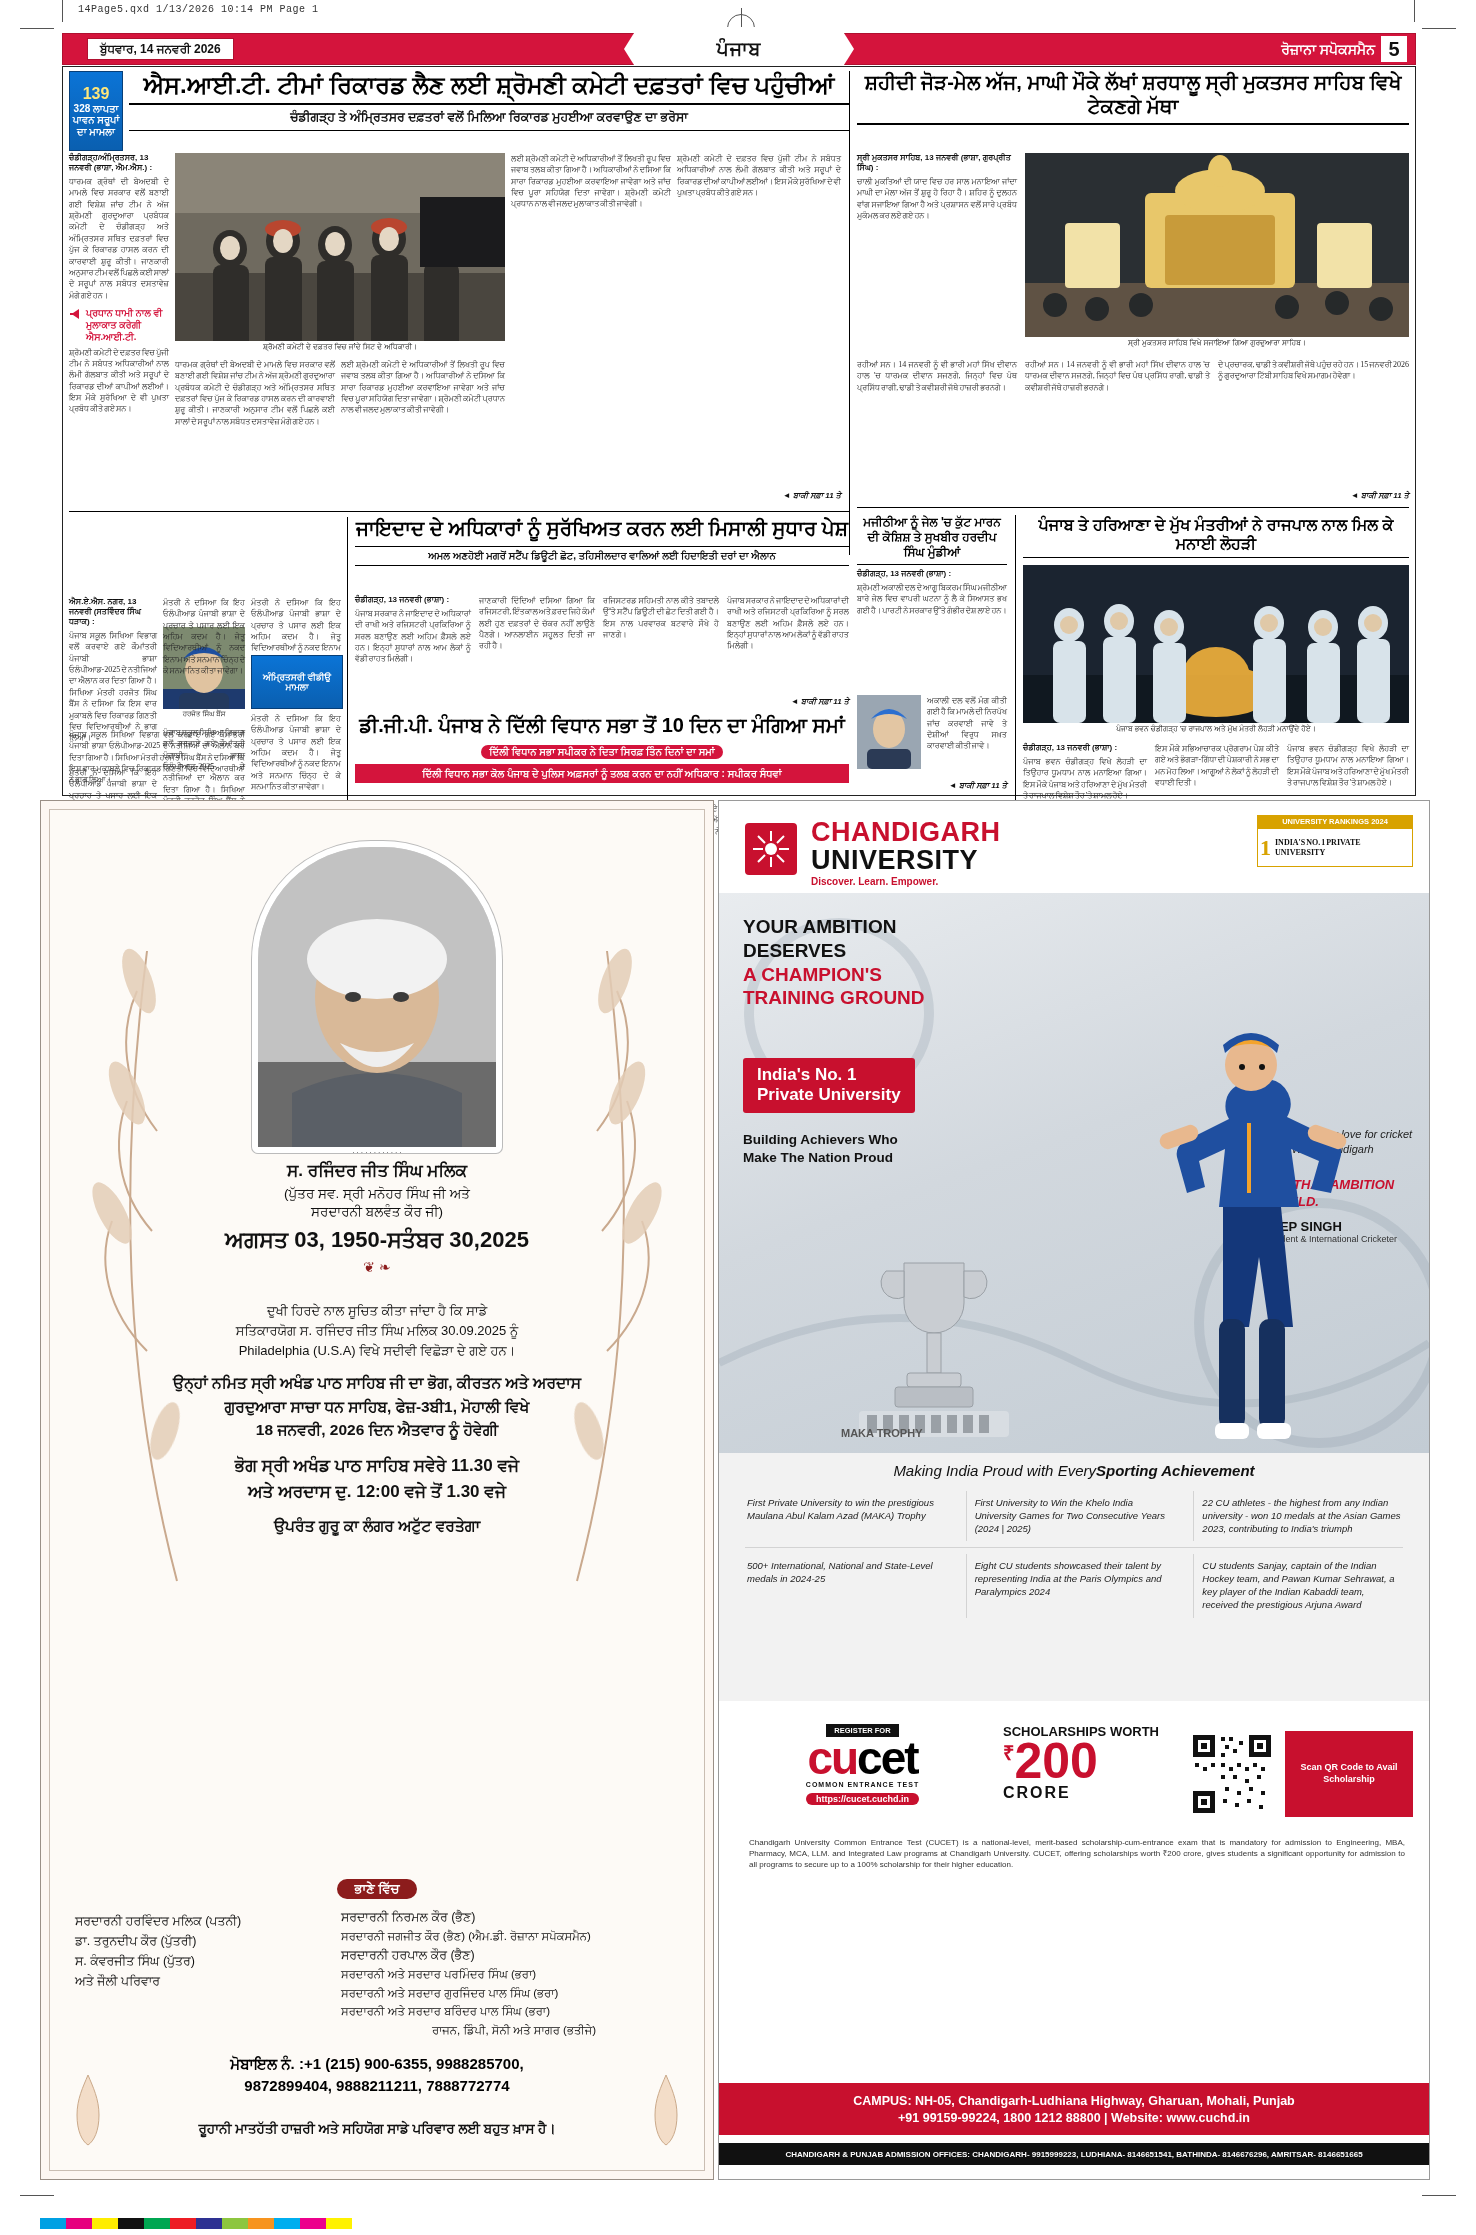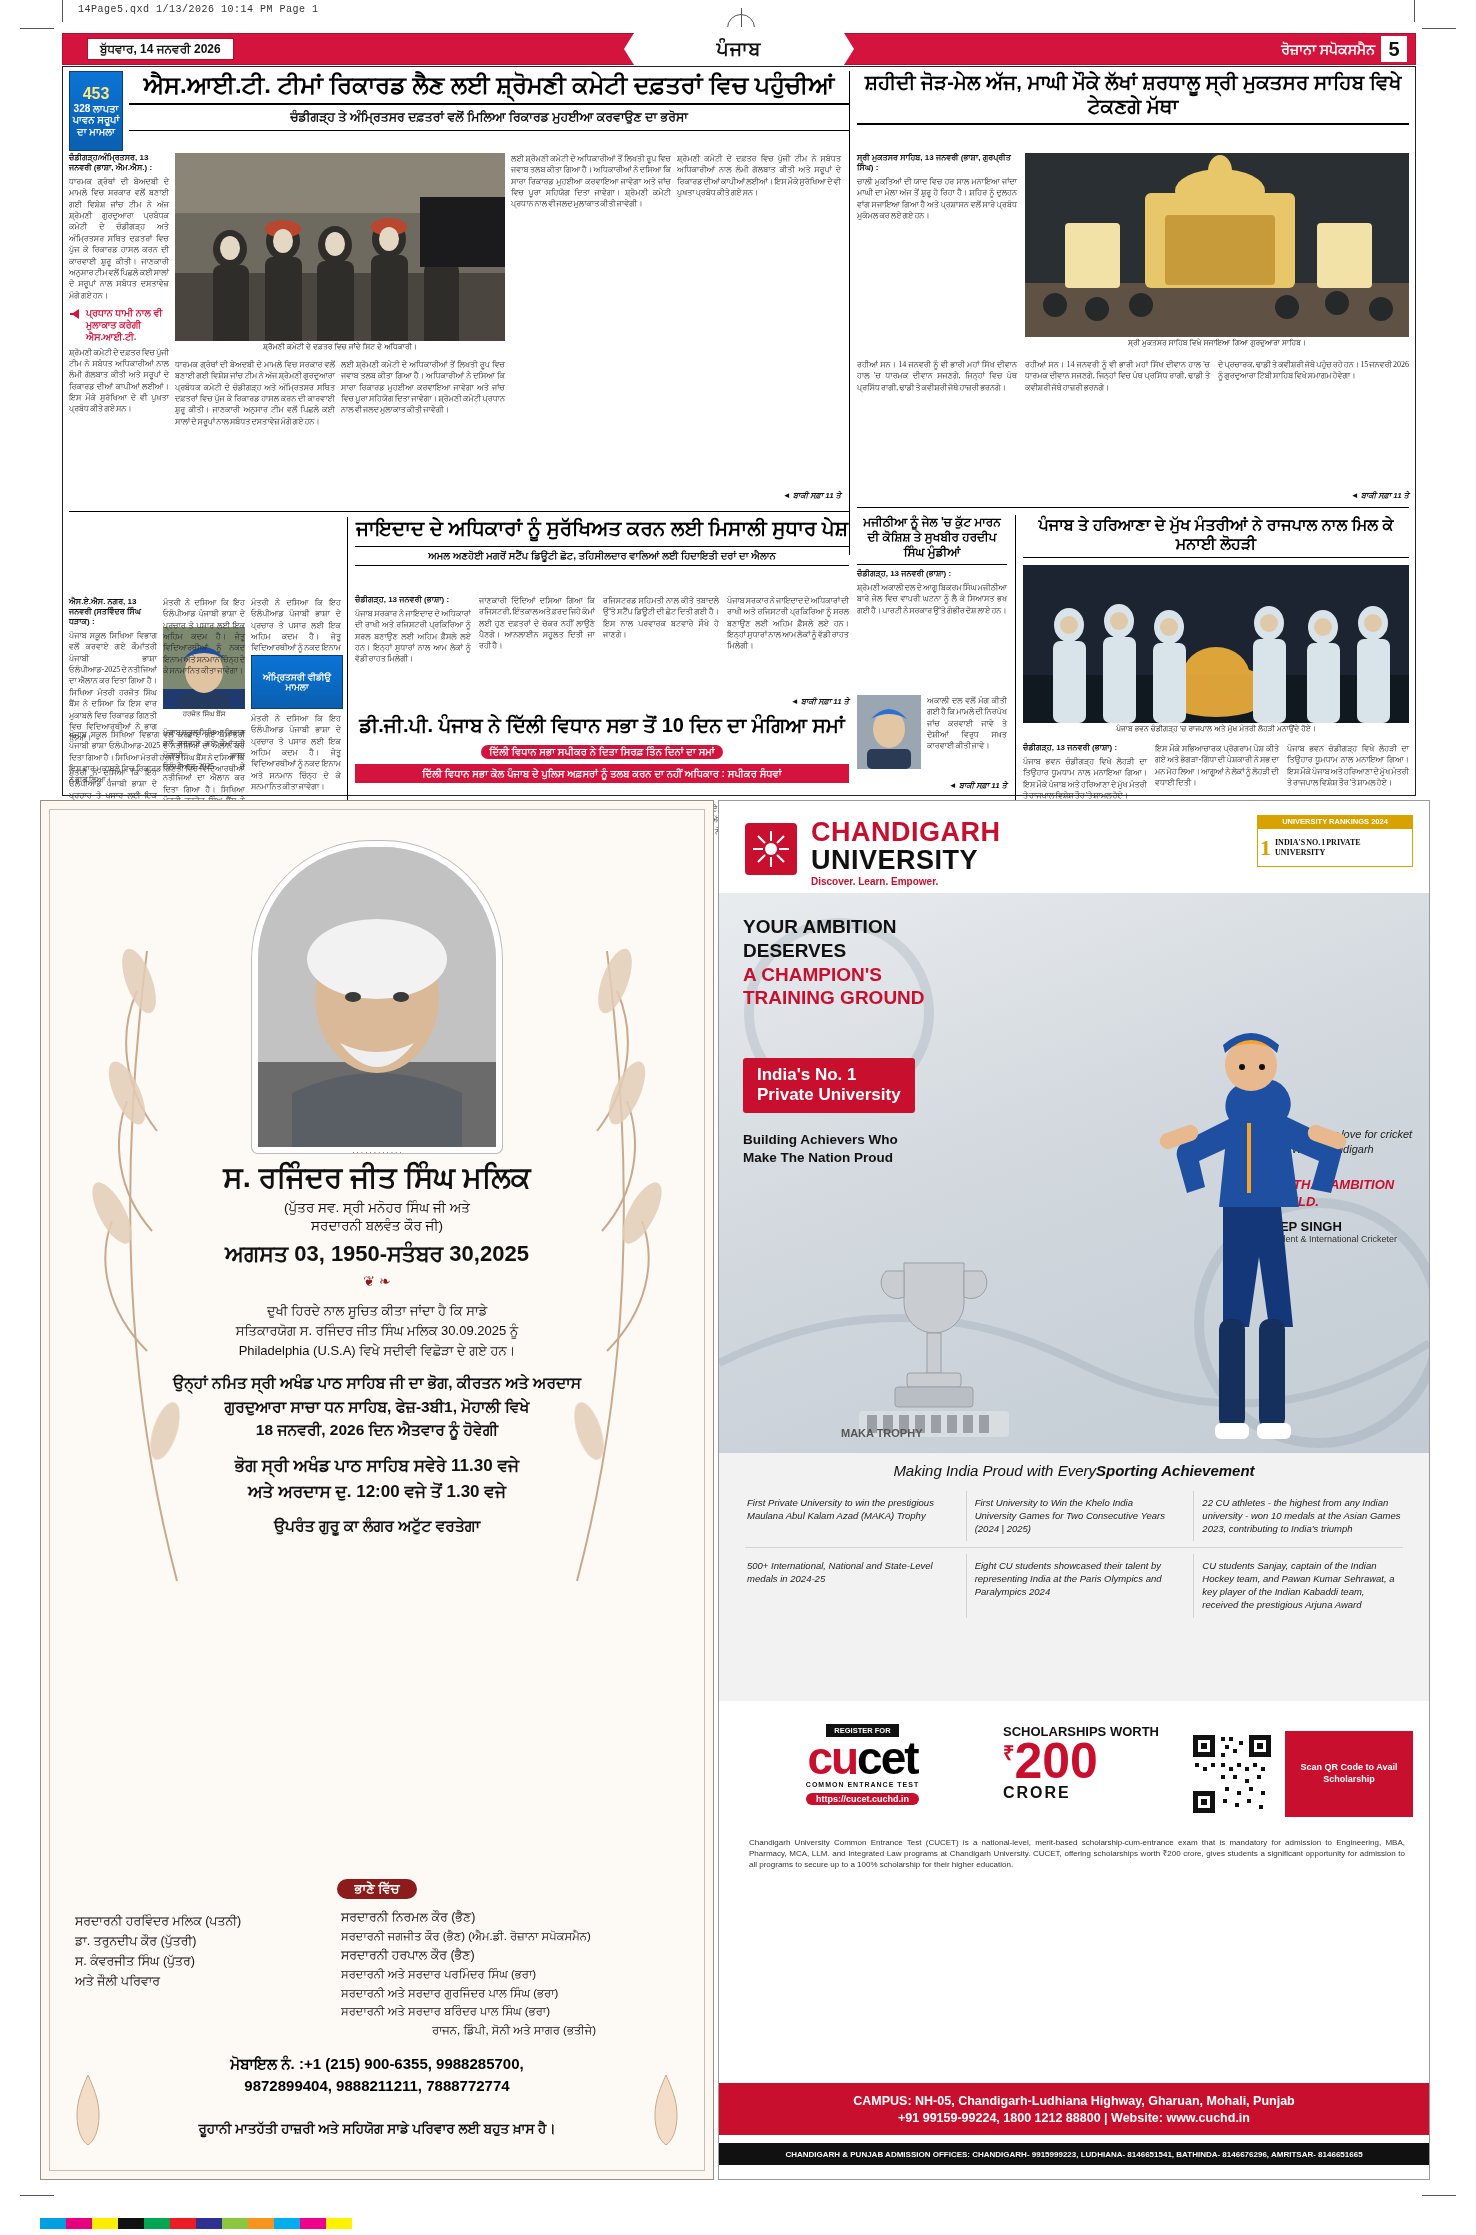--- a/index.html
+++ b/index.html
@@ -60,21 +60,21 @@
   .kicker{display:inline-block;background:#d4143c;color:#fff;font-size:10px;
           font-weight:bold;padding:1px 8px;border-radius:9px;}
 
   
   .obit{position:absolute;left:40px;top:800px;width:672px;height:1378px;
         background:#fdf7f2;border:1px solid #9a8f86;}
   .obit-inner{position:absolute;inset:8px;border:1px solid #c9bdb2;background:#fdfaf6;}
   .obit-photo{position:absolute;left:50%;transform:translateX(-50%);top:40px;width:238px;height:300px;
               background:#cfcfcf;border:6px solid #fff;box-shadow:0 0 0 1px #bbb;
               border-radius:119px 119px 6px 6px;overflow:hidden;}
-  .obit h1{margin:0;font-size:29px;font-weight:bold;text-align:center;color:#111;}
+  .obit h1{margin:0;font-size:17px;font-weight:bold;text-align:center;color:#111;}
   .obit .rel{font-size:13.5px;text-align:center;line-height:1.35;color:#111;}
   .obit .dates{font-size:22px;font-weight:bold;text-align:center;color:#111;}
   .obit p{margin:0;text-align:center;color:#111;}
   .big{font-size:15.5px;font-weight:bold;line-height:1.5;}
   .bigger{font-size:17px;font-weight:bold;line-height:1.5;}
   .red-pill{display:inline-block;background:#8c1c1c;color:#fff;font-size:13px;font-weight:bold;
             padding:2px 18px;border-radius:10px;}
   .fam{font-size:12.5px;line-height:1.6;color:#111;}
   .phone{font-size:15px;font-weight:bold;text-align:center;line-height:1.45;}
 
@@ -171,21 +171,21 @@
     </div>
     <div class="mh-right">
       <div class="mh-brand">ਰੋਜ਼ਾਨਾ ਸਪੋਕਸਮੈਨ</div>
       <div class="mh-pageno">5</div>
     </div>
   </div>
 
   <div class="edit">
 
     <div style="position:absolute;left:6px;top:4px;width:52px;height:78px;" class="flash">
-      <div style="font-size:16px;color:#ffe77a;">453</div>
+      <div style="font-size:16px;color:#ffe77a;">139</div>
       <div style="font-size:10px;padding:0 2px;">328 ਲਾਪਤਾ ਪਾਵਨ ਸਰੂਪਾਂ ਦਾ ਮਾਮਲਾ</div>
     </div>
 
     <div style="position:absolute;left:66px;top:4px;width:720px;">
       <div class="hl hl-xl rule2" style="padding-bottom:4px;text-align:center;">ਐਸ.ਆਈ.ਟੀ. ਟੀਮਾਂ ਰਿਕਾਰਡ ਲੈਣ ਲਈ ਸ਼੍ਰੋਮਣੀ ਕਮੇਟੀ ਦਫ਼ਤਰਾਂ ਵਿਚ ਪਹੁੰਚੀਆਂ</div>
       <div class="sub" style="margin-top:5px;padding-bottom:4px;border-bottom:1px solid #000;">ਚੰਡੀਗੜ੍ਹ ਤੇ ਅੰਮ੍ਰਿਤਸਰ ਦਫ਼ਤਰਾਂ ਵਲੋਂ ਮਿਲਿਆ ਰਿਕਾਰਡ ਮੁਹਈਆ ਕਰਵਾਉਣ ਦਾ ਭਰੋਸਾ</div>
     </div>
 
     <div style="position:absolute;left:6px;top:86px;width:100px;">
       <div class="byline">ਚੰਡੀਗੜ੍ਹ/ਅੰਮ੍ਰਿਤਸਰ, 13 ਜਨਵਰੀ (ਭਾਸ਼ਾ, ਐਮ.ਐਸ.) :</div>

